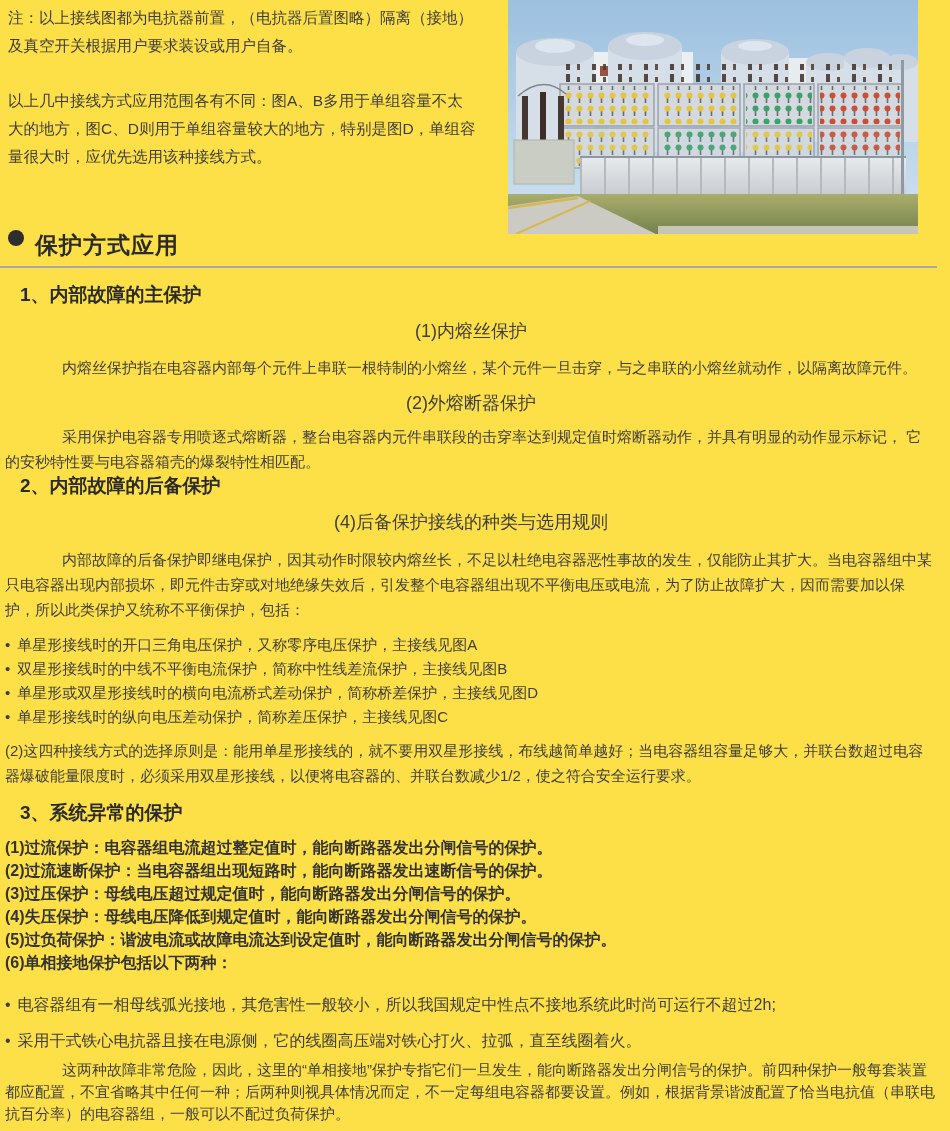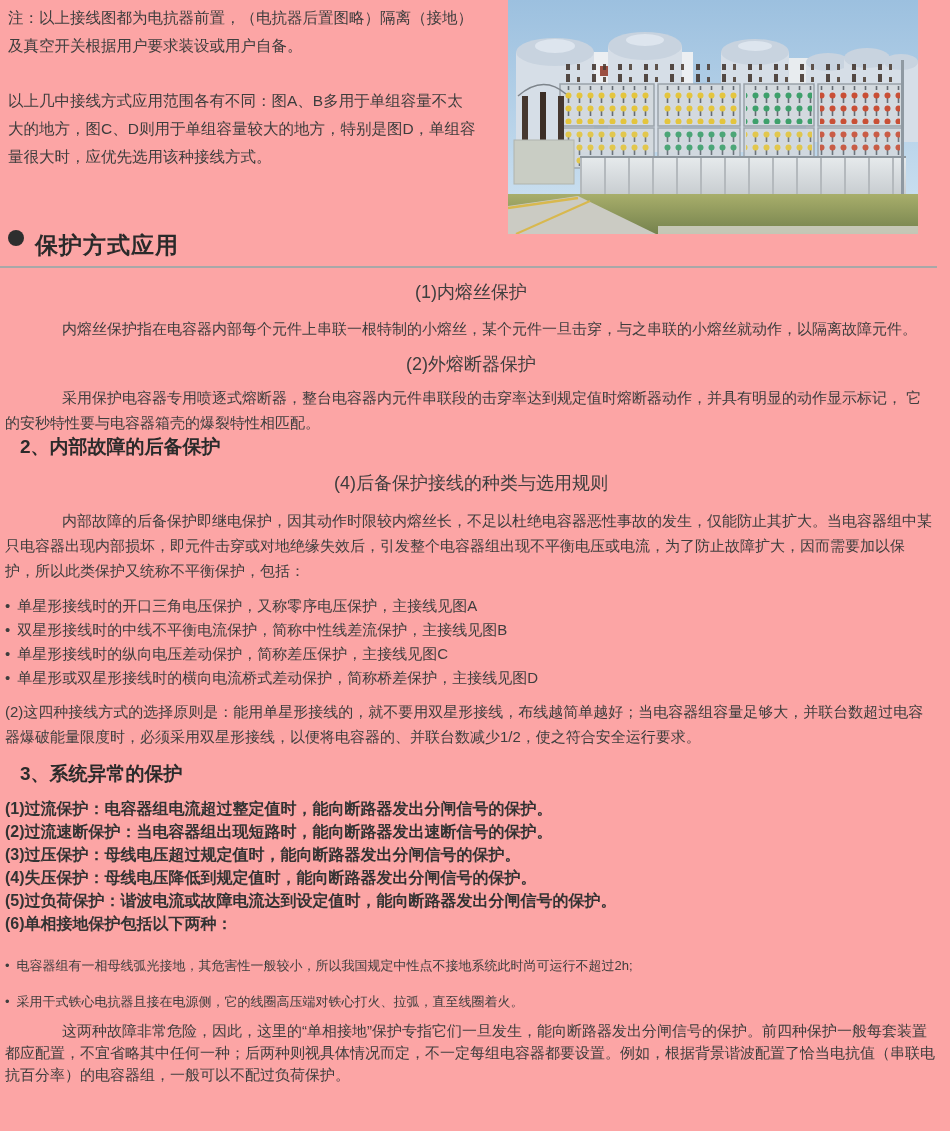--- a/index.html
+++ b/index.html
@@ -1,19 +1,19 @@
 <!DOCTYPE html>
 <html><head>
 <meta charset="utf-8">
 <style>
   * { margin:0; padding:0; box-sizing:border-box; }
   html,body { background:#ffffff; }
   .page {
     position:relative; width:950px; height:1131px; overflow:hidden;
-    background:#fca5a5; color:#3c3c3c;
+    background:#fde047; color:#3c3c3c;
     font-family:"Liberation Sans","DejaVu Sans",sans-serif;
   }
   
   .notes { position:absolute; left:8px; top:4px; width:468px;
            font-size:15.5px; line-height:28px; color:#3d3d3d; }
   .notes p + p { margin-top:27px; }
   
   .photo-wrap { position:absolute; left:508px; top:0; width:410px; height:234px; overflow:hidden; }
   
   .flow { position:absolute; left:0; top:230px; width:950px; }
@@ -22,21 +22,21 @@
   .section-title { font-size:23px; font-weight:bold; color:#2a2a2a; letter-spacing:1px; }
   .rule { border:none; border-top:2px solid #a8a8a8; margin:6px 13px 0 0; }
   .num-heading { font-size:19px; font-weight:bold; color:#2b2b2b; margin-left:20px; line-height:24px; }
   .sub { font-size:18px; margin-left:5px; margin-right:13px; line-height:20px; color:#3e3e3e;text-align:center; }
   .para { font-size:15px; margin-left:5px; margin-right:16px; line-height:25px; text-indent:57px; color:#3e3e3e; }
   .para.noindent { text-indent:0; }
   .blist { margin-left:5px; margin-right:13px; font-size:15px; line-height:24px; color:#3e3e3e; }
   .bitem .bdot { margin-right:7px; }
   .bolditems { margin-left:5px; margin-right:13px; font-size:16px; line-height:23px;
                font-weight:bold; color:#333333; }
-  .sbullet { font-size:13px; margin-left:5px; margin-right:13px; line-height:23px; color:#3e3e3e; }
+  .sbullet { font-size:16px; margin-left:5px; margin-right:13px; line-height:23px; color:#3e3e3e; }
   .sbullet .bdot { margin-right:7px; }
   .closing { font-size:15px; margin-left:5px; margin-right:13px; line-height:22px;
              text-indent:57px; color:#3e3e3e; }
 </style>
 </head>
 <body>
 
 <div class="page">
 
   <div class="notes">
@@ -155,40 +155,41 @@
   </div>
 
   <div class="flow">
 
     <div class="section-header">
       <span class="section-bullet"></span>
       <span class="section-title">保护方式应用</span>
     </div>
     <hr class="rule">
 
+    <div class="num-heading" style="margin-top:15px">1、内部故障的主保护</div>
     <div class="sub" style="margin-top:14px">(1)内熔丝保护</div>
     <div class="para" style="margin-top:14px">内熔丝保护指在电容器内部每个元件上串联一根特制的小熔丝，某个元件一旦击穿，与之串联的小熔丝就动作，以隔离故障元件。</div>
     <div class="sub" style="margin-top:13px">(2)外熔断器保护</div>
     <div class="para" style="margin-top:11px">采用保护电容器专用喷逐式熔断器，整台电容器内元件串联段的击穿率达到规定值时熔断器动作，并具有明显的动作显示标记， 它的安秒特性要与电容器箱壳的爆裂特性相匹配。</div>
 
     <div class="num-heading" style="margin-top:0">2、内部故障的后备保护</div>
     <div class="sub" style="margin-top:14px">(4)后备保护接线的种类与选用规则</div>
     <div class="para" style="margin-top:15px">内部故障的后备保护即继电保护，因其动作时限较内熔丝长，不足以杜绝电容器恶性事故的发生，仅能防止其扩大。当电容器组中某只电容器出现内部损坏，即元件击穿或对地绝缘失效后，引发整个电容器组出现不平衡电压或电流，为了防止故障扩大，因而需要加以保护，所以此类保护又统称不平衡保护，包括：</div>
     <div class="blist" style="margin-top:11px">
       <div class="bitem">
         <span class="bdot">•</span><span>单星形接线时的开口三角电压保护，又称零序电压保护，主接线见图A</span>
       </div>
       <div class="bitem">
         <span class="bdot">•</span><span>双星形接线时的中线不平衡电流保护，简称中性线差流保护，主接线见图B</span>
       </div>
       <div class="bitem">
+        <span class="bdot">•</span><span>单星形或双星形接线时的横向电流桥式差动保护，简称桥差保护，主接线见图D</span>
+      </div>
+      <div class="bitem">
         <span class="bdot">•</span><span>单星形接线时的纵向电压差动保护，简称差压保护，主接线见图C</span>
-      </div>
-      <div class="bitem">
-        <span class="bdot">•</span><span>单星形或双星形接线时的横向电流桥式差动保护，简称桥差保护，主接线见图D</span>
       </div>
     </div>
     <div class="para noindent" style="margin-top:9px">(2)这四种接线方式的选择原则是：能用单星形接线的，就不要用双星形接线，布线越简单越好；当电容器组容量足够大，并联台数超过电容器爆破能量限度时，必须采用双星形接线，以便将电容器的、并联台数减少1/2，使之符合安全运行要求。</div>
 
     <div class="num-heading" style="margin-top:13px">3、系统异常的保护</div>
     <div class="bolditems" style="margin-top:11px">
       <div>(1)过流保护：电容器组电流超过整定值时，能向断路器发出分闸信号的保护。</div>
       <div>(2)过流速断保护：当电容器组出现短路时，能向断路器发出速断信号的保护。</div>
       <div>(3)过压保护：母线电压超过规定值时，能向断路器发出分闸信号的保护。</div>
       <div>(4)失压保护：母线电压降低到规定值时，能向断路器发出分闸信号的保护。</div>

